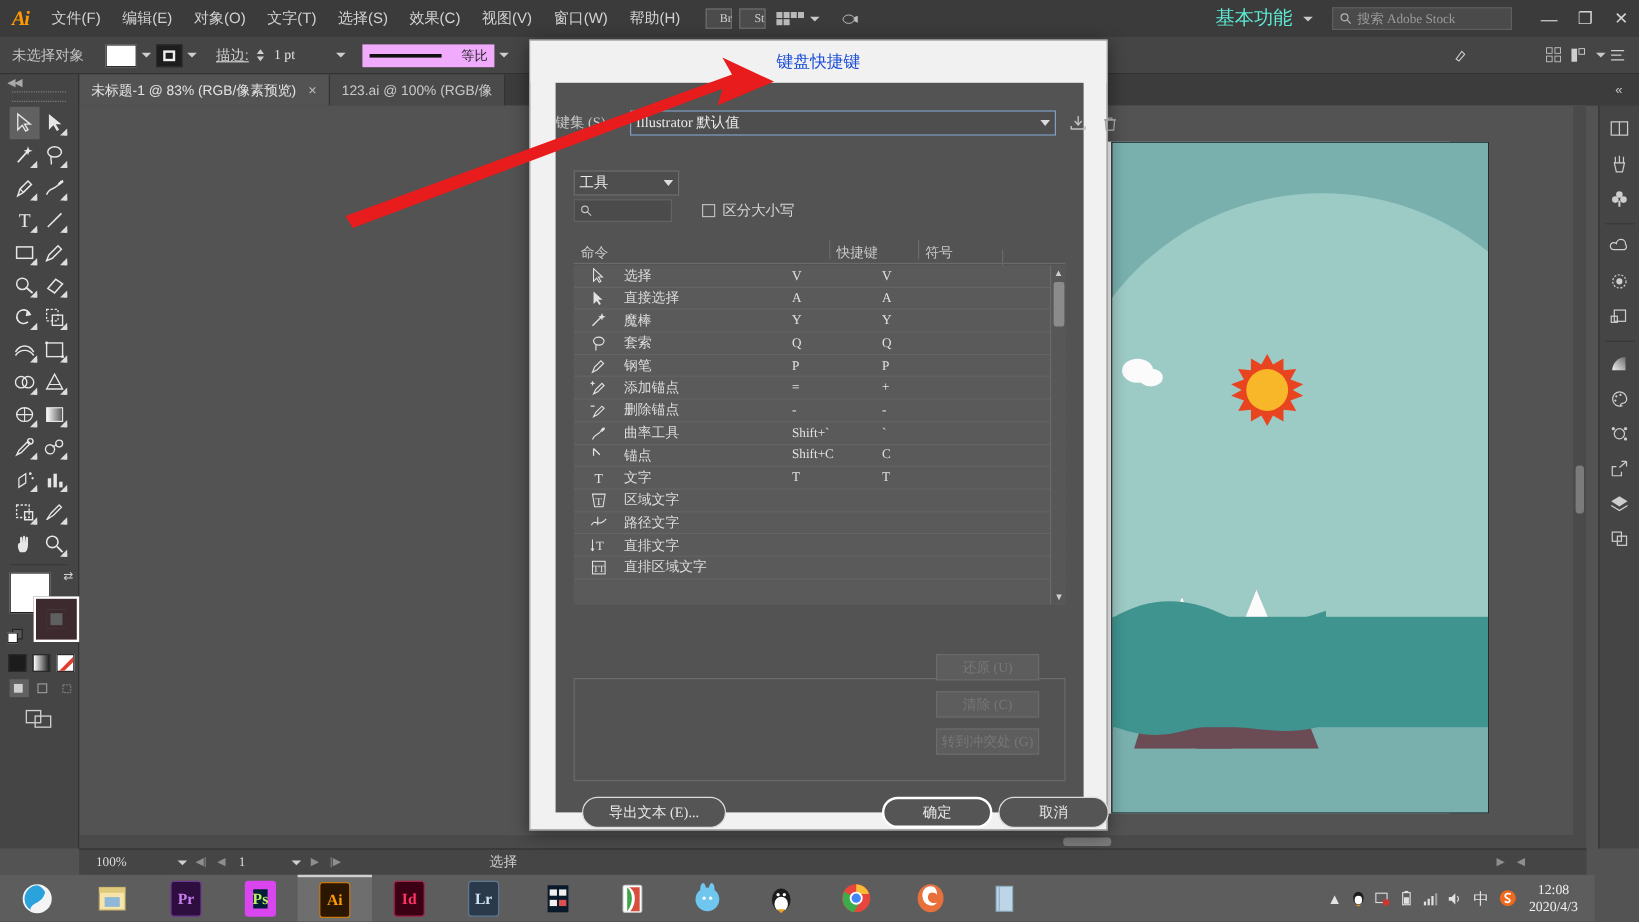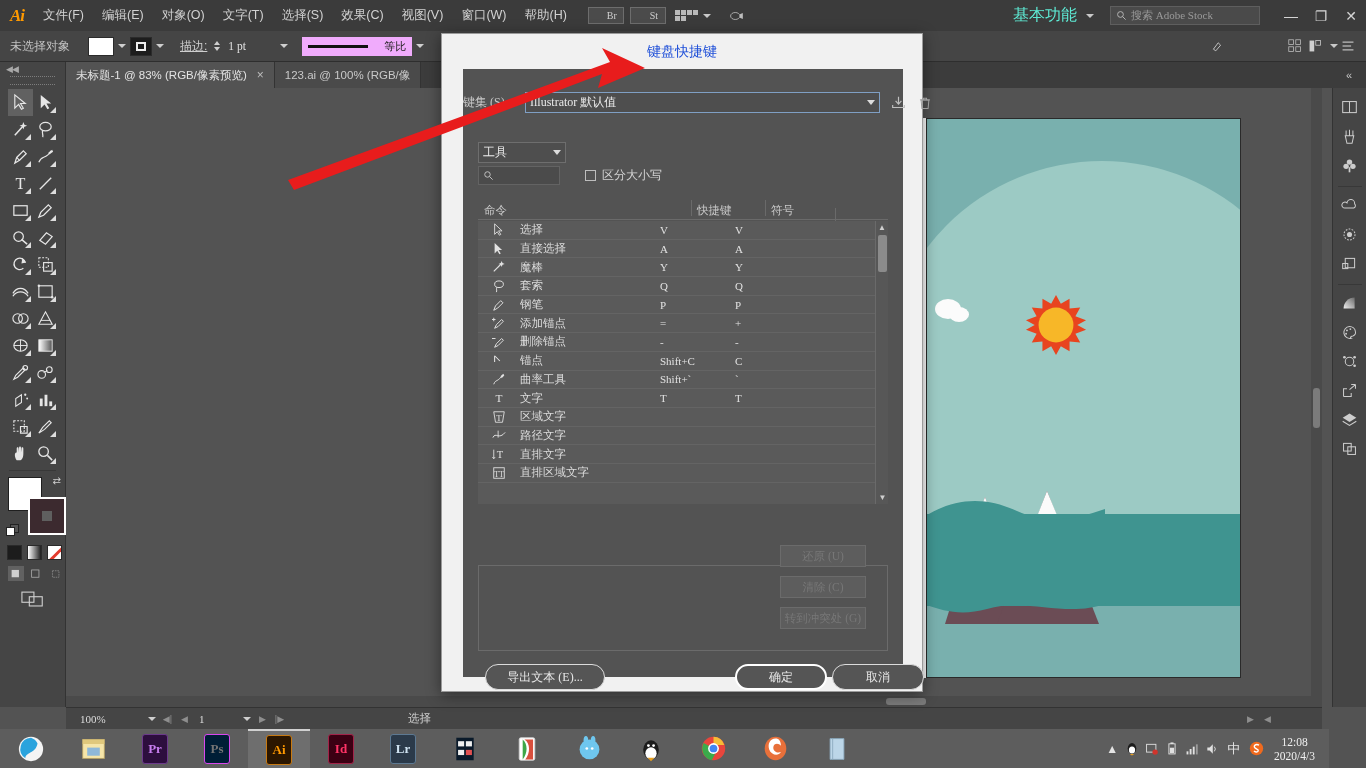--- a/index.html
+++ b/index.html
@@ -13,21 +13,21 @@
 
   
   .menubar { position:absolute; left:0; top:0; width:1366px; height:31px;
     background:#3b3b3b; display:flex; align-items:center; }
   .ai-logo { width:34px; height:31px; display:flex; align-items:center; justify-content:center;
     color:#ff9a00; font-weight:bold; font-size:17px; font-style:italic;
     font-family:"Liberation Serif", serif; letter-spacing:-1px;}
   .menu-item { padding:0 9px; height:31px; line-height:31px; color:#d2d2d2; font-size:12.5px;
     white-space:nowrap; cursor:default; }
   .mb-sep { width:12px; }
-  .mb-btn { width:36px; height:17px; border:1px solid #6d6d6d; background:#4b4b4b;
+  .mb-btn { width:22px; height:17px; border:1px solid #6d6d6d; background:#4b4b4b;
     color:#cfcfcf; font-size:10px; display:flex; align-items:center; justify-content:center;
     margin-right:6px; font-family:"Liberation Serif", serif;padding-left:12px;}
   .mb-grid { width:26px;height:16px;display:flex;flex-wrap:wrap;align-content:center;gap:1px;
     padding-left:3px;}
   .mb-grid i { width:5px;height:5px;background:#b9b9b9;display:block; }
   .spacer { flex:1 1 auto; }
   .workspace { font-size:16px; color:#5eead4; padding:0 4px; }
   .caret { width:0;height:0;border-left:4px solid transparent;border-right:4px solid transparent;
     border-top:4px solid #c9c9c9; display:inline-block; margin-left:5px; vertical-align:middle;}
   .stock-search { display:flex; align-items:center; background:#4a4a4a; border:1px solid #5e5e5e;
@@ -814,38 +814,38 @@
               </svg>
             </span>
           <span class="nm">删除锚点</span>
           <span class="sc">-</span>
           <span class="sy">-</span>
         </div>
 
         <div class="lrow">
           <span class="ic">
               <svg viewBox="0 0 16 16">
+                <path d="M2 14 C4 8 7 12 12 3" fill="none" stroke="#e2e2e2" stroke-width="1.1"></path>
+                <path d="M10 5 L13 2 L14 4 L11 7 Z" fill="#e2e2e2"></path>
+              </svg>
+            </span>
+          <span class="nm">曲率工具</span>
+          <span class="sc">Shift+`</span>
+          <span class="sy">`</span>
+        </div>
+
+        <div class="lrow">
+          <span class="ic">
+              <svg viewBox="0 0 16 16">
                 <path d="M3 2 L3 9 M3 2 L9 8" fill="none" stroke="#e2e2e2" stroke-width="1.2"></path>
               </svg>
             </span>
           <span class="nm">锚点</span>
           <span class="sc">Shift+C</span>
           <span class="sy">C</span>
-        </div>
-
-        <div class="lrow">
-          <span class="ic">
-              <svg viewBox="0 0 16 16">
-                <path d="M2 14 C4 8 7 12 12 3" fill="none" stroke="#e2e2e2" stroke-width="1.1"></path>
-                <path d="M10 5 L13 2 L14 4 L11 7 Z" fill="#e2e2e2"></path>
-              </svg>
-            </span>
-          <span class="nm">曲率工具</span>
-          <span class="sc">Shift+`</span>
-          <span class="sy">`</span>
         </div>
 
         <div class="lrow">
           <span class="ic">
               <svg viewBox="0 0 16 16">
                 <text x="8" y="13" font-size="13" text-anchor="middle" fill="#e2e2e2" font-family="serif">T</text>
               </svg>
             </span>
           <span class="nm">文字</span>
           <span class="sc">T</span>
@@ -935,21 +935,21 @@
       <svg viewBox="0 0 30 30" width="27" height="27">
           <rect x="3" y="5" width="24" height="21" fill="#f6e5a8" stroke="#b7a165"></rect>
           <rect x="3" y="5" width="24" height="5" fill="#e0c87c"></rect>
           <rect x="8" y="14" width="14" height="9" fill="#8fb8d8"></rect>
         </svg>
     </div>
     <div class="tb-ico">
         <div class="sq" style="background:#2d0e3e;color:#c87ef0;border:1px solid #6c3a8c;">Pr</div>
       </div>
     <div class="tb-ico">
-        <div class="sq" style="background:#001e36;color:#737373;border:1px solid #d946ef;">Ps</div>
+        <div class="sq" style="background:#001e36;color:#bef264;border:7px solid #d946ef;">Ps</div>
       </div>
     <div class="tb-ico active">
         <div class="sq" style="background:#2b1600;color:#ff9a00;border:1px solid #c87a12;">Ai</div>
       </div>
     <div class="tb-ico">
         <div class="sq" style="background:#3b0013;color:#ff3366;border:1px solid #a32449;">Id</div>
       </div>
     <div class="tb-ico">
         <div class="sq" style="background:#2b3a4a;color:#cfe3f2;border:1px solid #5d7992;">Lr</div>
       </div>

